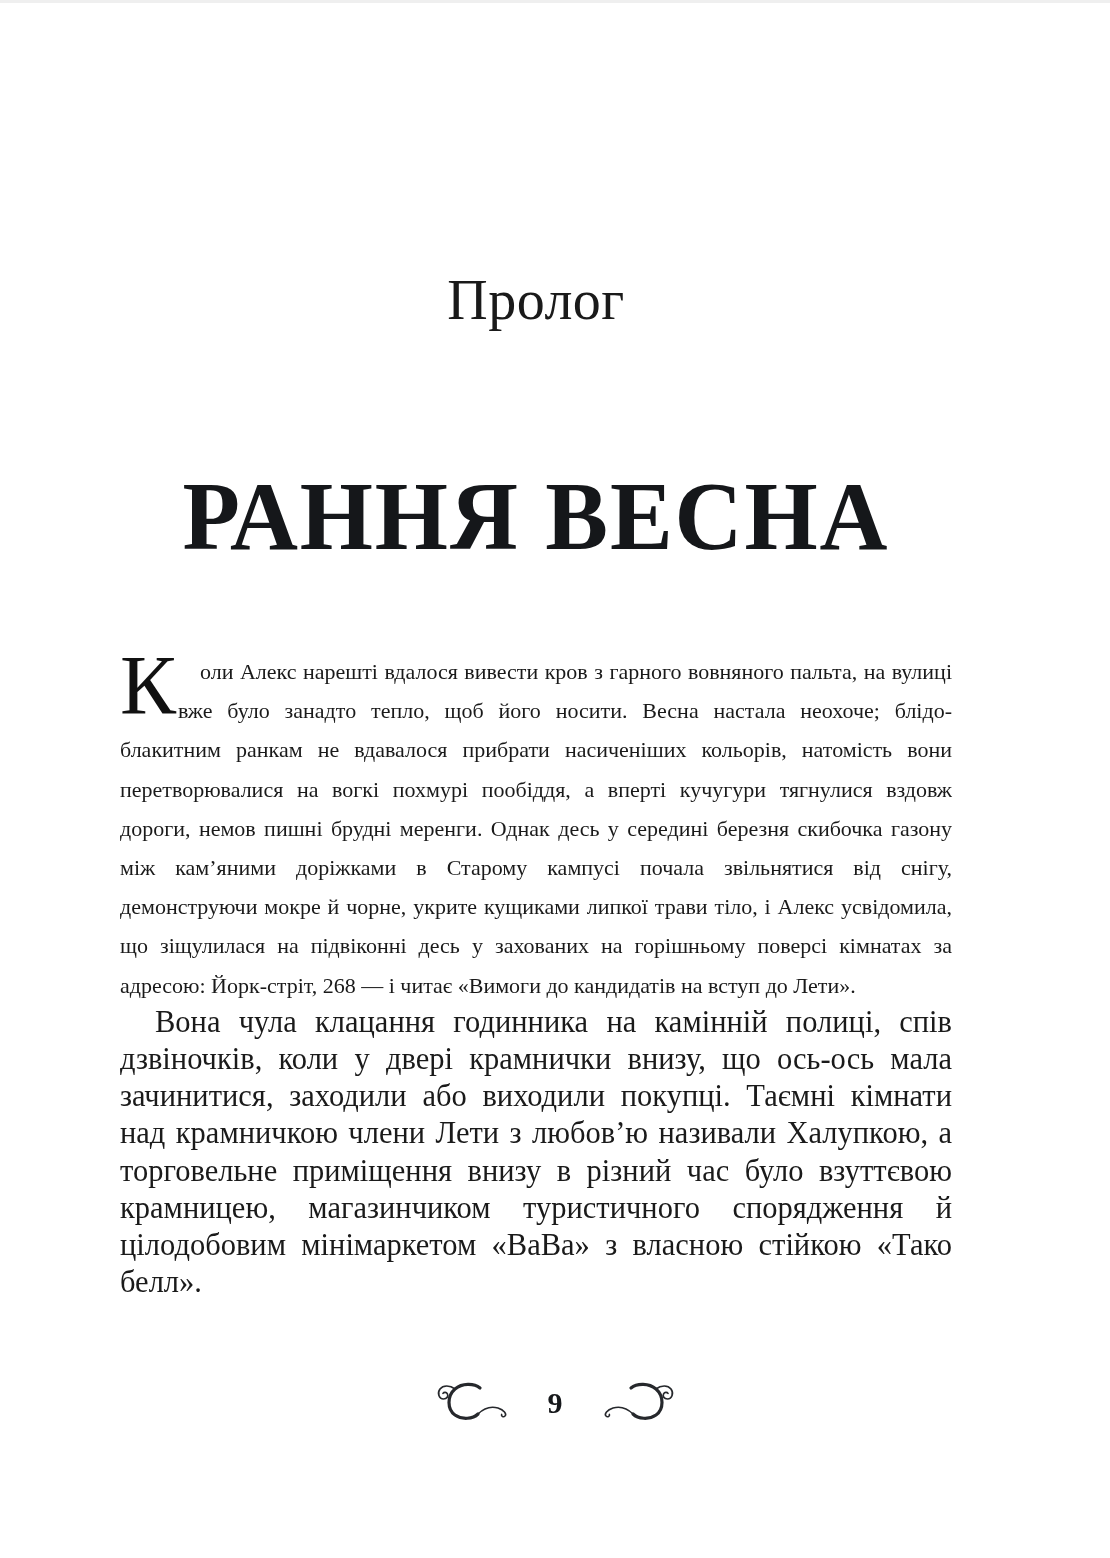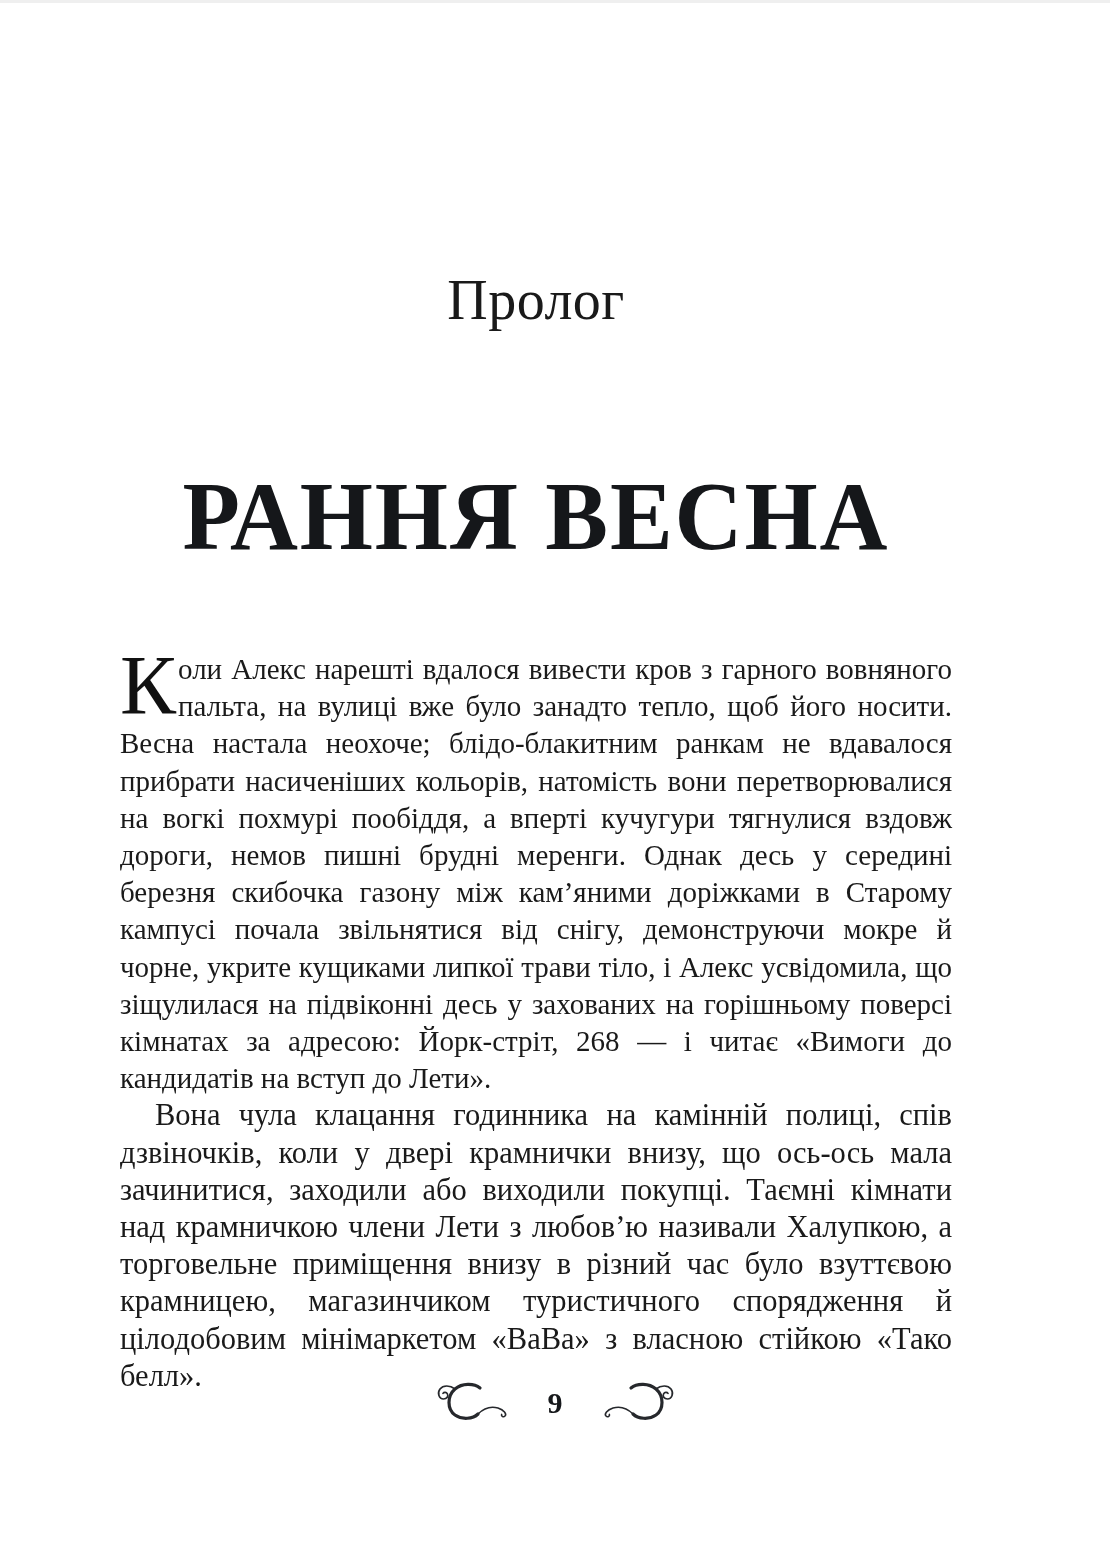--- a/index.html
+++ b/index.html
@@ -80,21 +80,22 @@
   .body-copy p.first .dropcap {
     float: left;
     font-family: "Liberation Serif", "DejaVu Serif", serif;
     font-size: 84px;
     line-height: 62px;
     padding: 2px 2px 0 0;
     margin-top: 2px;
     color: #111111;
   }
   .body-copy p.first .smallcaps-run {
-    font-size: 29px;
+    font-size: 22px;
+    margin-left: 22px;
   }
 
   
   .folio {
     position: absolute;
     left: 0;
     top: 1378px;
     width: 100%;
     display: flex;
     align-items: center;

